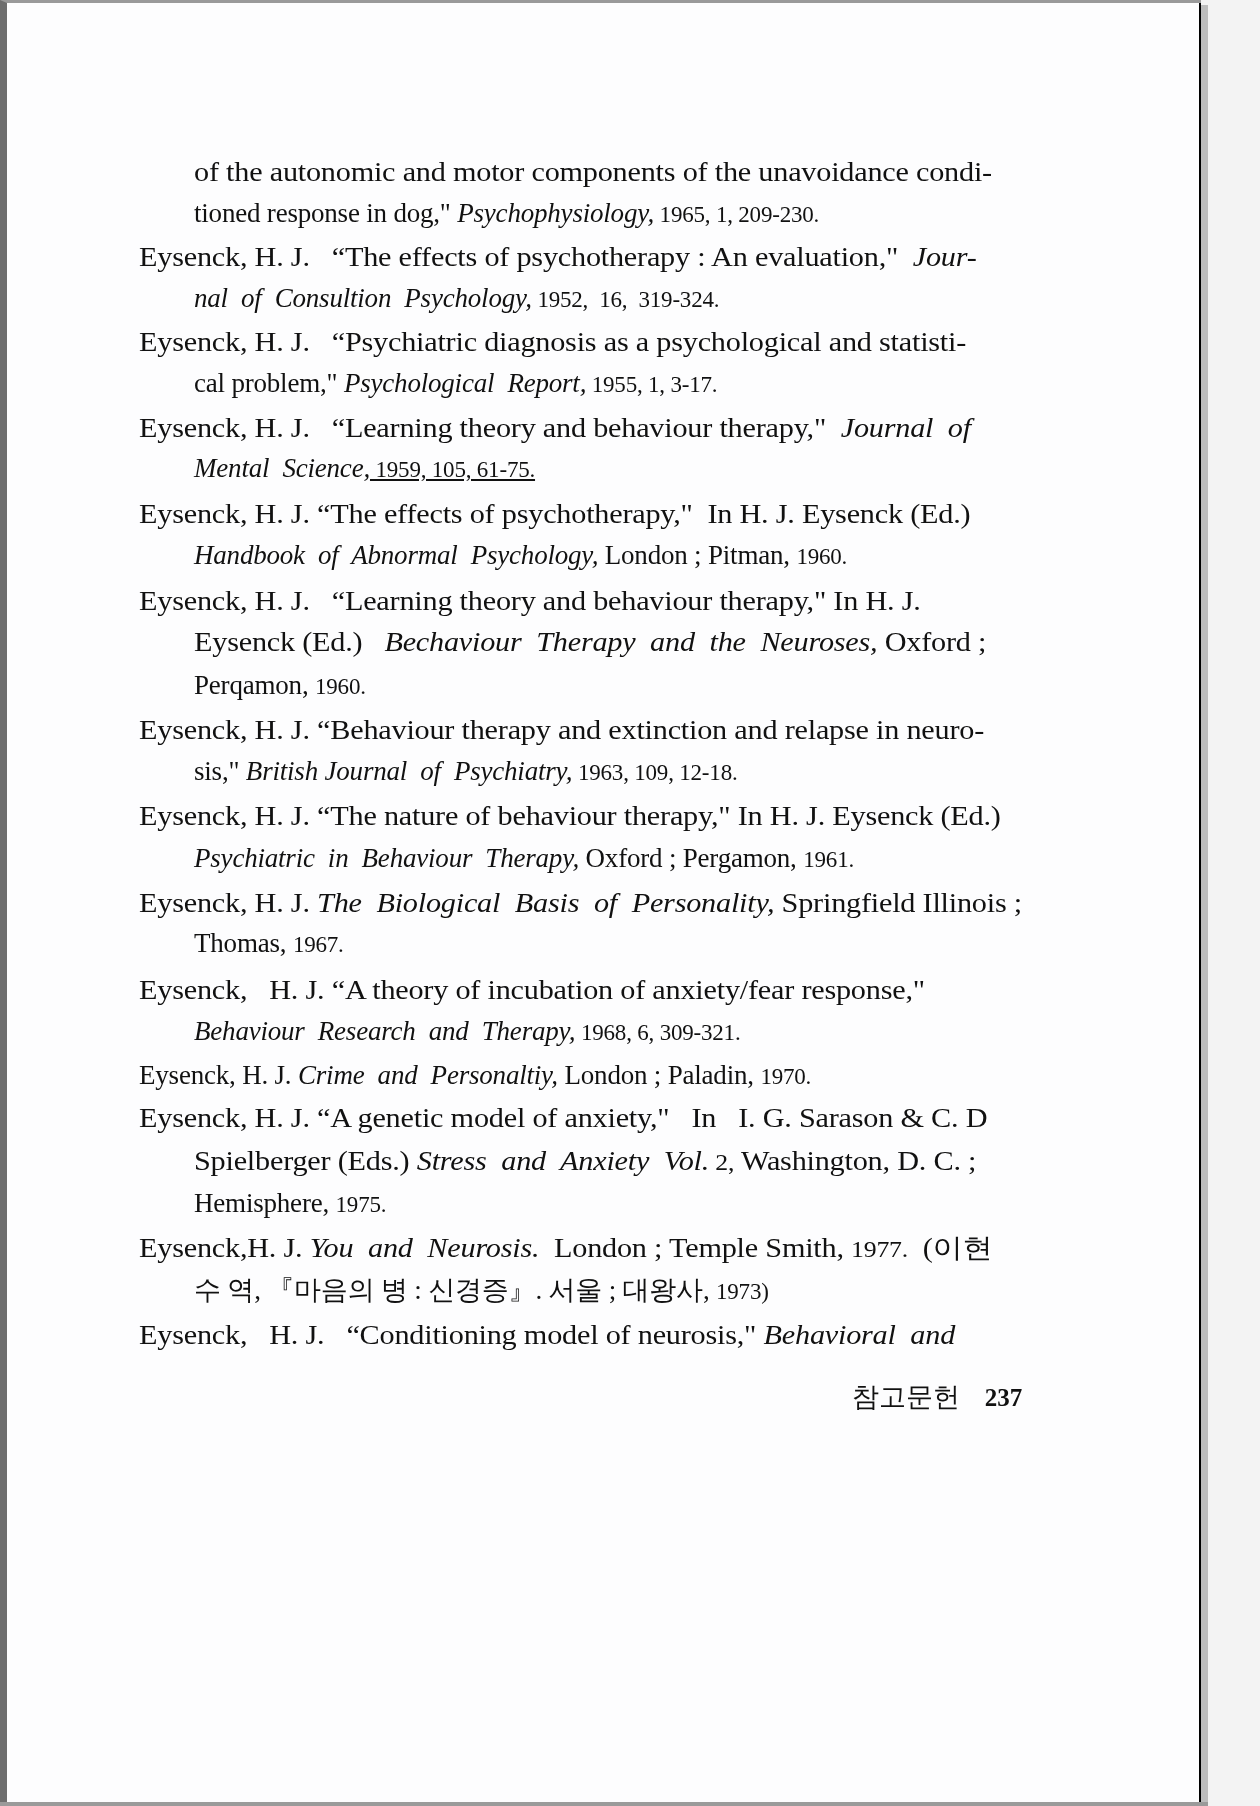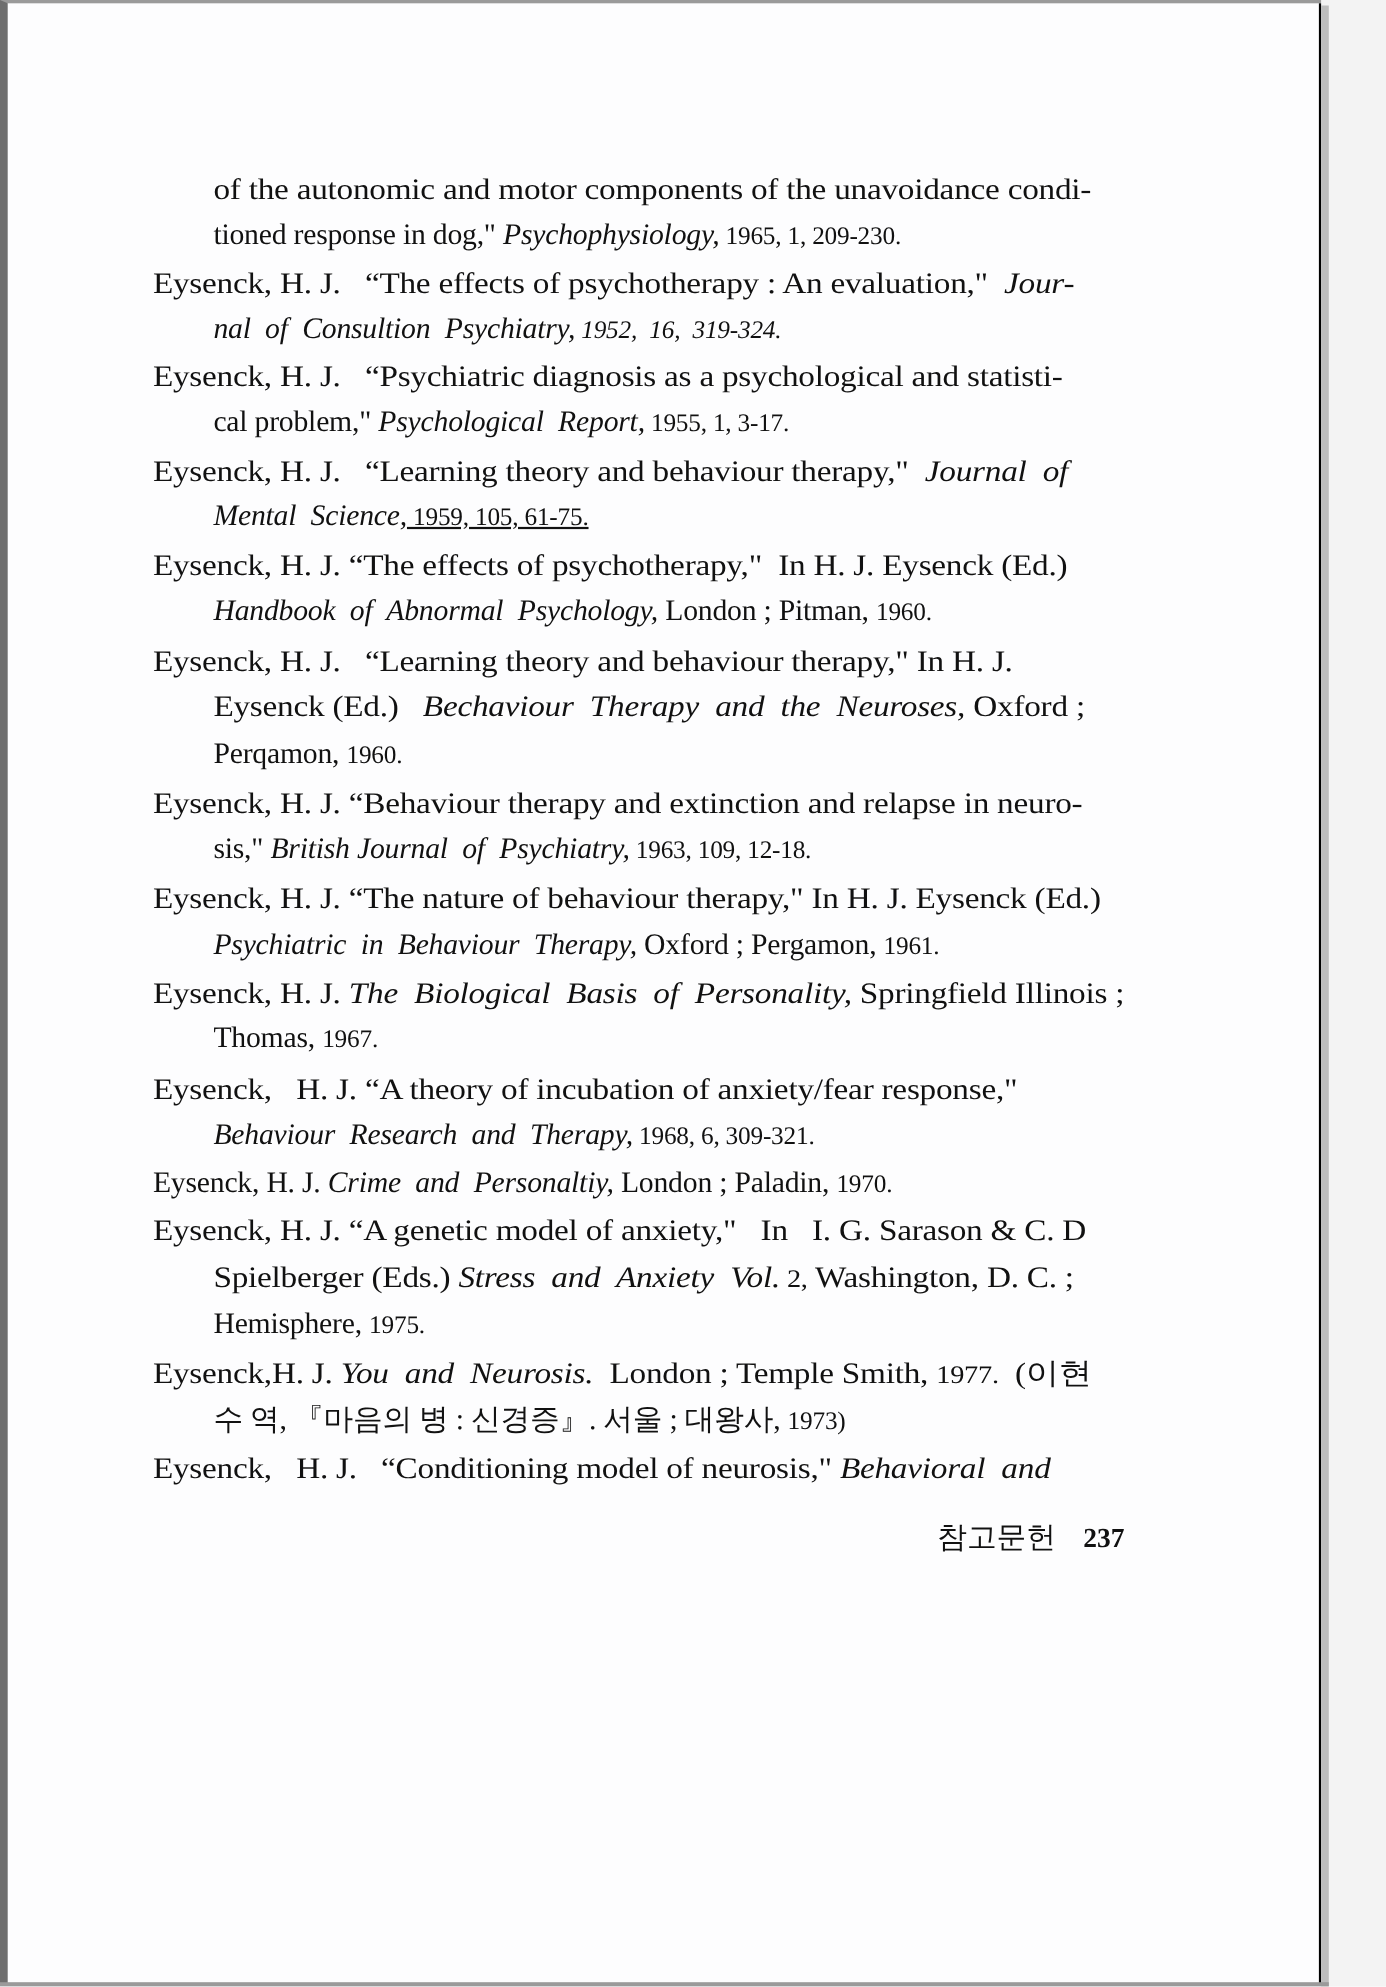--- a/index.html
+++ b/index.html
@@ -46,21 +46,21 @@
 
 <div class="page"></div>
 <div class="page-edge-right"></div>
 <div class="page-shadow-right"></div>
 <div class="page-edge-bottom"></div>
 
 <div id="lines">
     <div class="line cont" style="top: 155px; transform: scaleX(1.12);"><span style="white-space: pre;">of the autonomic and motor components of the unavoidance condi-</span></div>
     <div class="line cont" style="top: 196px;"><span style="white-space: pre;">tioned response in dog," </span><span class="it" style="white-space: pre;">Psychophysiology,</span><span class="num" style="white-space: pre;"> 1965, 1, 209-230.</span></div>
     <div class="line first" style="top: 240px; transform: scaleX(1.12);"><span style="white-space: pre;">Eysenck, H. J.   “The effects of psychotherapy : An evaluation,"  </span><span class="it" style="white-space: pre;">Jour-</span></div>
-    <div class="line cont" style="top: 281px;"><span class="it" style="white-space: pre;">nal  of  Consultion  Psychiatry,</span><span class="num" style="white-space: pre; font-style: italic;"> 1952,  16,  319-324.</span></div>
+    <div class="line cont" style="top: 281px;"><span class="it" style="white-space: pre;">nal  of  Consultion  Psychology,</span><span class="num" style="white-space: pre;"> 1952,  16,  319-324.</span></div>
     <div class="line first" style="top: 325px; transform: scaleX(1.12);"><span style="white-space: pre;">Eysenck, H. J.   “Psychiatric diagnosis as a psychological and statisti-</span></div>
     <div class="line cont" style="top: 366px;"><span style="white-space: pre;">cal problem," </span><span class="it" style="white-space: pre;">Psychological  Report,</span><span class="num" style="white-space: pre;"> 1955, 1, 3-17.</span></div>
     <div class="line first" style="top: 411px; transform: scaleX(1.12);"><span style="white-space: pre;">Eysenck, H. J.   “Learning theory and behaviour therapy,"  </span><span class="it" style="white-space: pre;">Journal  of</span></div>
     <div class="line cont" style="top: 451px;"><span class="it" style="white-space: pre;">Mental  Science,</span><span class="num" style="white-space: pre; text-decoration: underline;"> 1959, 105, 61-75.</span></div>
     <div class="line first" style="top: 497px; transform: scaleX(1.12);"><span style="white-space: pre;">Eysenck, H. J. “The effects of psychotherapy,"  In H. J. Eysenck (Ed.)</span></div>
     <div class="line cont" style="top: 538px;"><span class="it" style="white-space: pre;">Handbook  of  Abnormal  Psychology,</span><span style="white-space: pre;"> London ; Pitman, </span><span class="num" style="white-space: pre;">1960.</span></div>
     <div class="line first" style="top: 584px; transform: scaleX(1.12);"><span style="white-space: pre;">Eysenck, H. J.   “Learning theory and behaviour therapy," In H. J.</span></div>
     <div class="line cont" style="top: 625px; transform: scaleX(1.12);"><span style="white-space: pre;">Eysenck (Ed.)   </span><span class="it" style="white-space: pre;">Bechaviour  Therapy  and  the  Neuroses,</span><span style="white-space: pre;"> Oxford ;</span></div>
     <div class="line cont" style="top: 668px;"><span style="white-space: pre;">Perqamon, </span><span class="num" style="white-space: pre;">1960.</span></div>
     <div class="line first" style="top: 713px; transform: scaleX(1.12);"><span style="white-space: pre;">Eysenck, H. J. “Behaviour therapy and extinction and relapse in neuro-</span></div>

